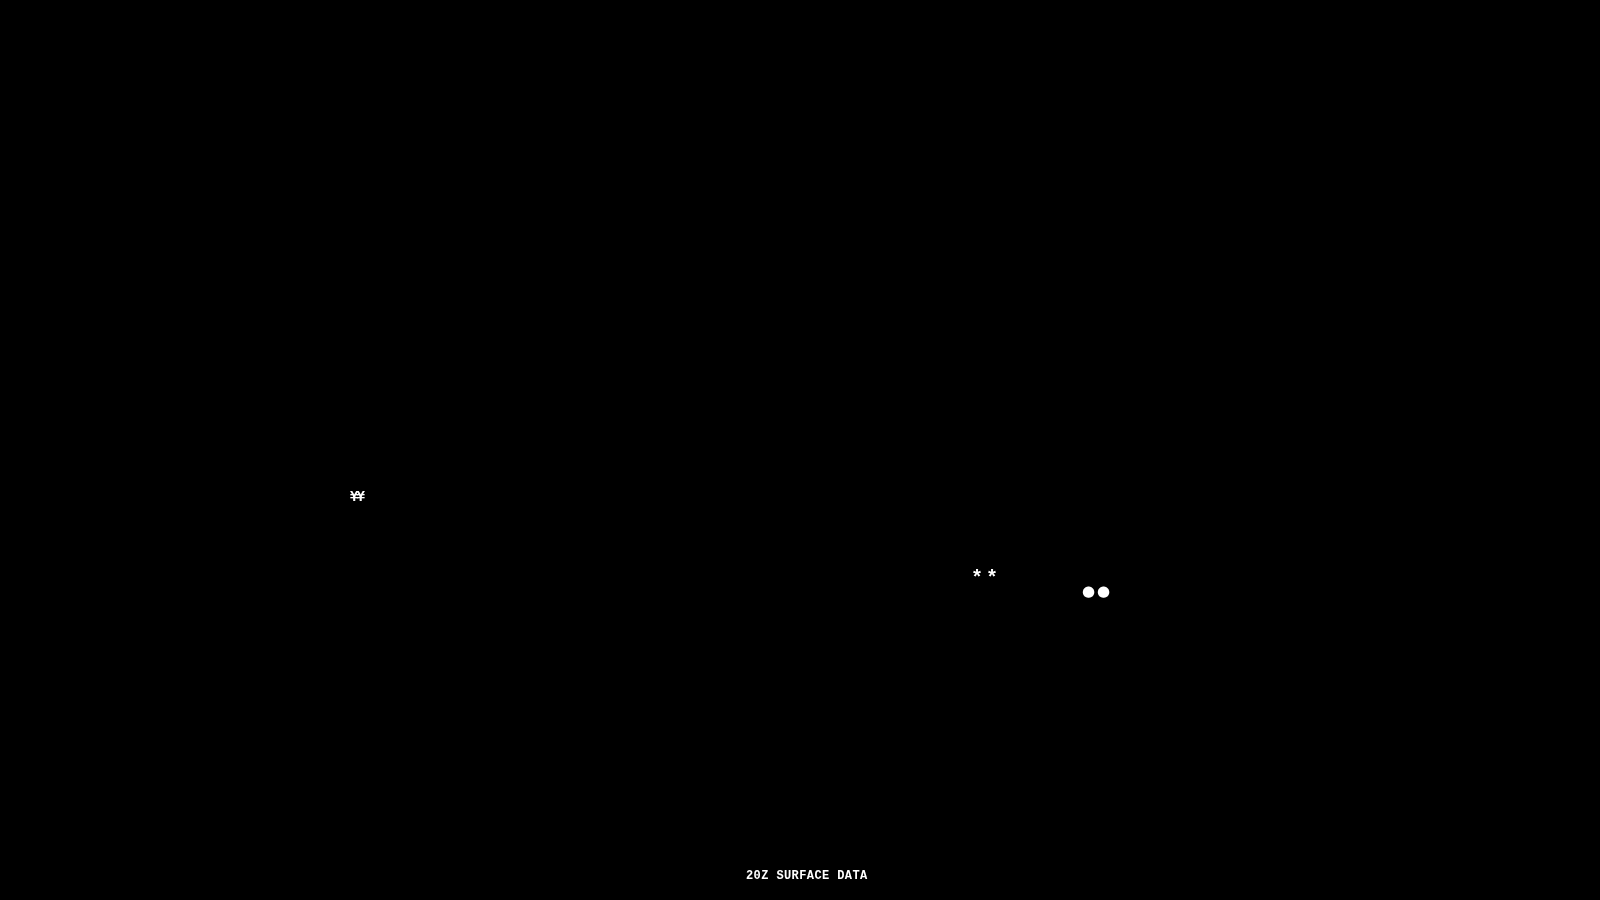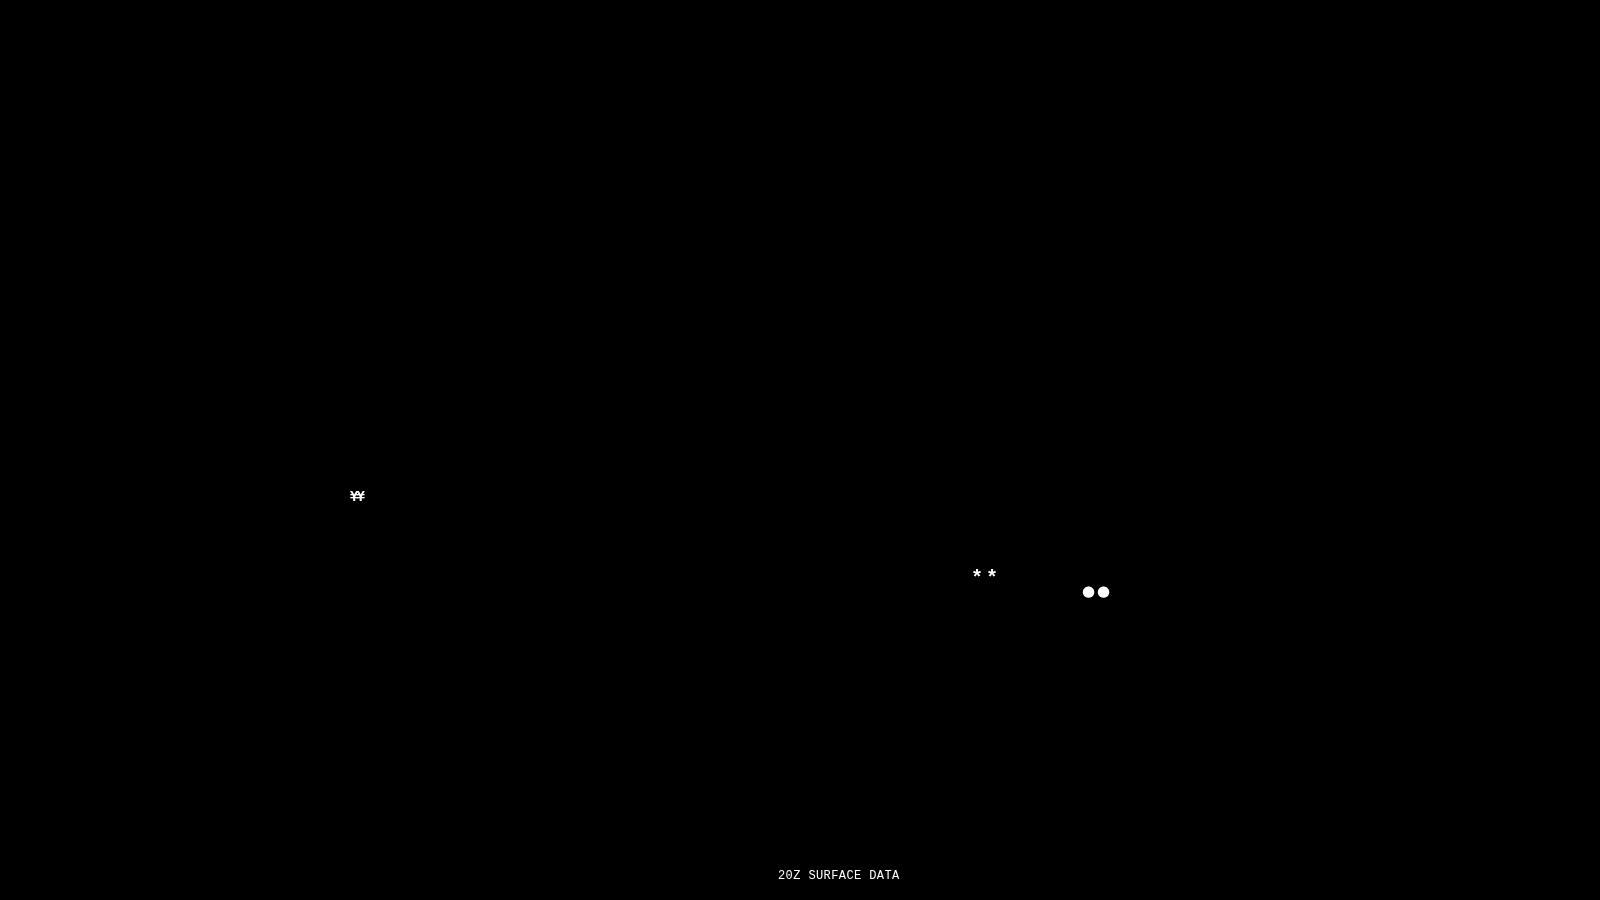--- a/index.html
+++ b/index.html
@@ -48,24 +48,23 @@
     letter-spacing: 2px;
     font-family: "DejaVu Sans", sans-serif;
   }
   .caption {
     position: absolute;
     left: 746px;
     top: 869px;
     color: #ffffff;
     font-family: "Liberation Mono", monospace;
     font-size: 12px;
-    font-weight: 400;
+    font-weight: 700;
     letter-spacing: 0.4px;
     white-space: pre;
-    margin-left: 32px;
   }
 </style>
 </head>
 <body>
 
 <div class="screen">
 
   <span class="sym sym-station">¥¥</span>
 
   <span class="sym sym-snow">**</span>

